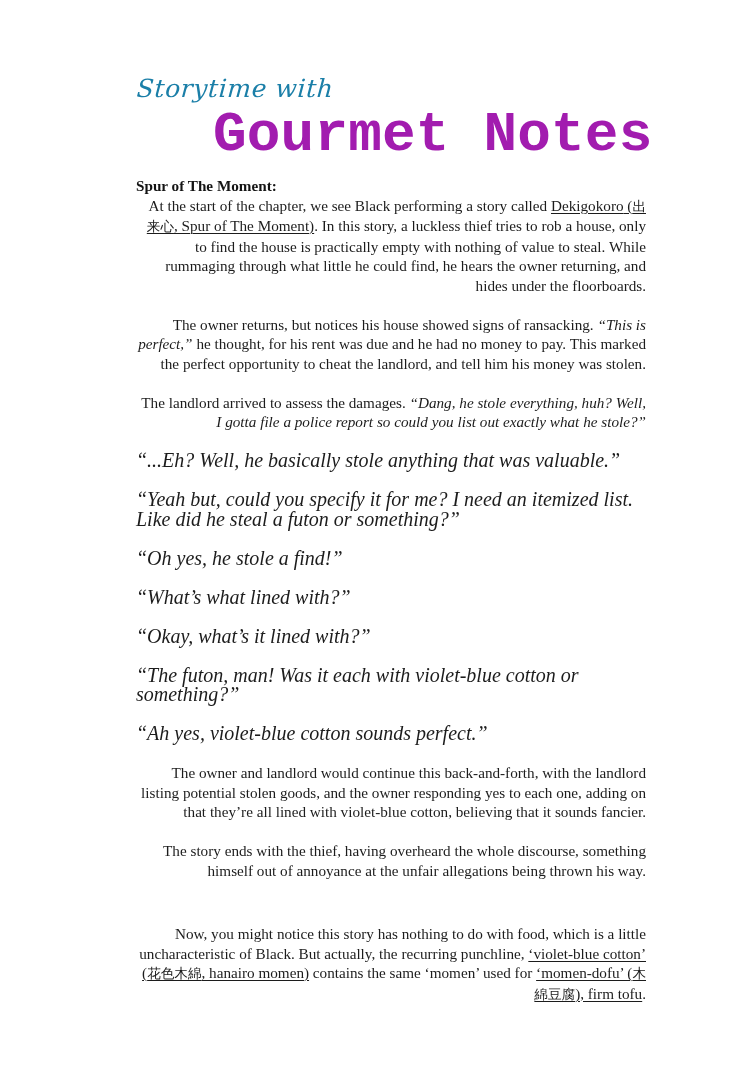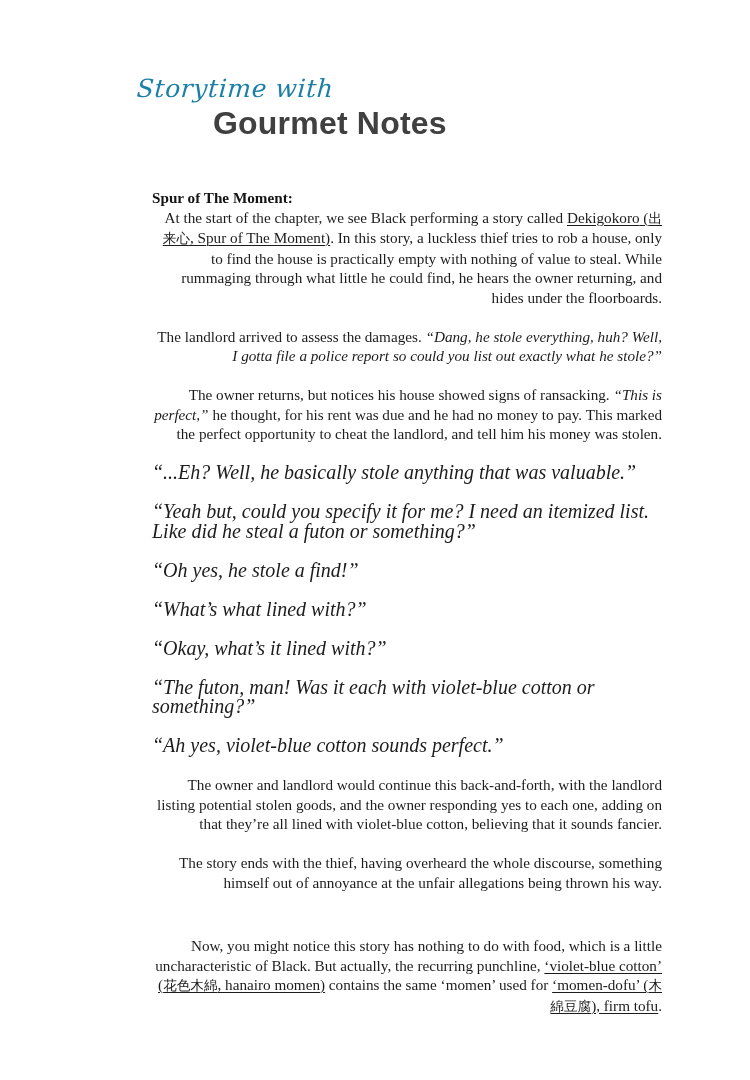--- a/index.html
+++ b/index.html
@@ -41,36 +41,35 @@
     line-height: 1;
     letter-spacing: 0.6px;
     color: #1b7fa8;
     white-space: nowrap;
     transform: skewX(-4deg);
     transform-origin: left bottom;
   }
   .maintitle {
     margin-top: 6px;
     margin-left: 77px;
-    font-family: Liberation Sans, sans-serif;
+    font-family: Liberation Mono, monospace;
     font-weight: 700;
-    font-size: 32px;
+    font-size: 56px;
     line-height: 1.02;
     letter-spacing: 0.2px;
-    color: #404040;
+    color: #a21caf;
     white-space: nowrap;
   }
 
   
   .body-col {
     position: absolute;
     left: 136px;
-    top: 188px;
+    top: 176px;
     width: 510px;
-    margin-left: 16px;
   }
   .section-heading {
     font-weight: 700;
     font-size: 15.2px;
     line-height: 19.5px;
     margin: 0;
     color: #141414;
   }
   p.para {
     margin: 0;
@@ -113,23 +112,23 @@
     <div class="kicker">Storytime with</div>
     <div class="maintitle">Gourmet Notes</div>
   </div>
 
   <div class="body-col">
 
     <div class="section-heading">Spur of The Moment:</div>
 
     <p class="para"><span>At the start of the chapter, we see Black performing a story called </span><span class="ul"><span>Dekigokoro</span> (<span class="jp">出来心</span><span>, Spur of The Moment)</span></span><span>. In this story, a luckless thief tries to rob a house, only to find the house is practically empty with nothing of value to steal. While rummaging through what little he could find, he hears the owner returning, and hides under the floorboards.</span></p>
 
+    <p class="para gap"><span>The owner returns, but notices his house showed signs of ransacking. </span><span class="it">“This is perfect,”</span><span> he thought, for his rent was due and he had no money to pay. This marked the perfect opportunity to cheat the landlord, and tell him his money was stolen.</span></p>
+
     <p class="para gap"><span>The landlord arrived to assess the damages. </span><span class="it">“Dang, he stole everything, huh? Well, I gotta file a police report so could you list out exactly what he stole?”</span></p>
-
-    <p class="para gap"><span>The owner returns, but notices his house showed signs of ransacking. </span><span class="it">“This is perfect,”</span><span> he thought, for his rent was due and he had no money to pay. This marked the perfect opportunity to cheat the landlord, and tell him his money was stolen.</span></p>
 
     <p class="quote">“...Eh? Well, he basically stole anything that was valuable.”</p>
     <p class="quote">“Yeah but, could you specify it for me? I need an itemized list. Like did he steal a futon or something?”</p>
     <p class="quote">“Oh yes, he stole a find!”</p>
     <p class="quote">“What’s what lined with?”</p>
     <p class="quote">“Okay, what’s it lined with?”</p>
     <p class="quote">“The futon, man! Was it each with violet-blue cotton or something?”</p>
     <p class="quote">“Ah yes, violet-blue cotton sounds perfect.”</p>
 
     <p class="para gap">The owner and landlord would continue this back-and-forth, with the landlord listing potential stolen goods, and the owner responding yes to each one, adding on that they’re all lined with violet-blue cotton, believing that it sounds fancier.</p>

